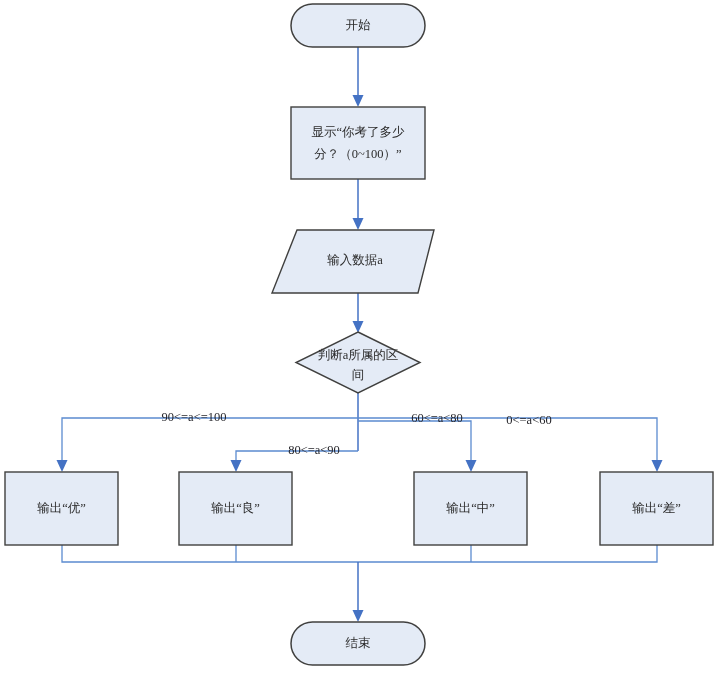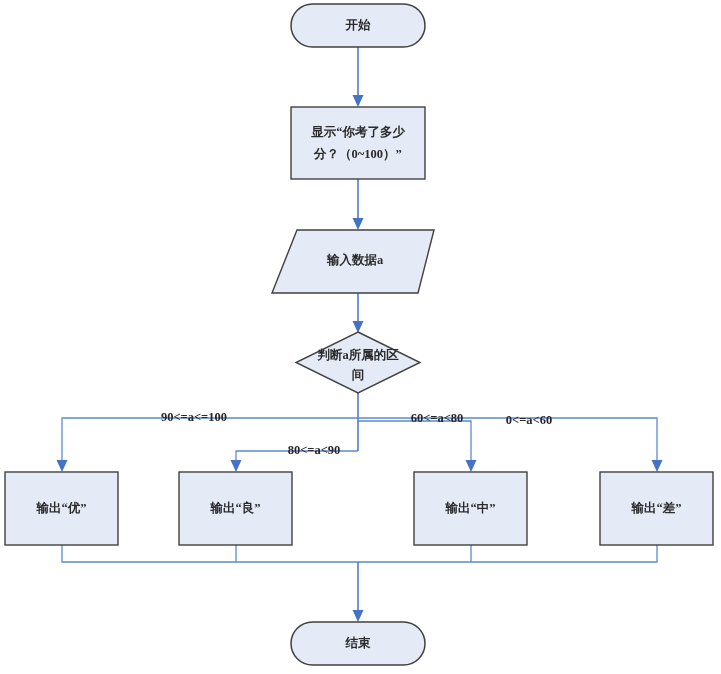--- a/index.html
+++ b/index.html
@@ -10,21 +10,20 @@
   body {
     width: 721px;
     height: 674px;
     font-family: "Liberation Serif", "DejaVu Serif", serif;
     overflow: hidden;
   }
   #flowchart-root {
     position: relative;
     width: 690px;
     height: 674px;
-    font-weight: bold;
   }
   svg#flow-svg {
     display: block;
     width: 721px;
     height: 674px;
   }
   .node-shape {
     fill: #e4ebf6;
     stroke: #40403f;
     stroke-width: 1.4;

